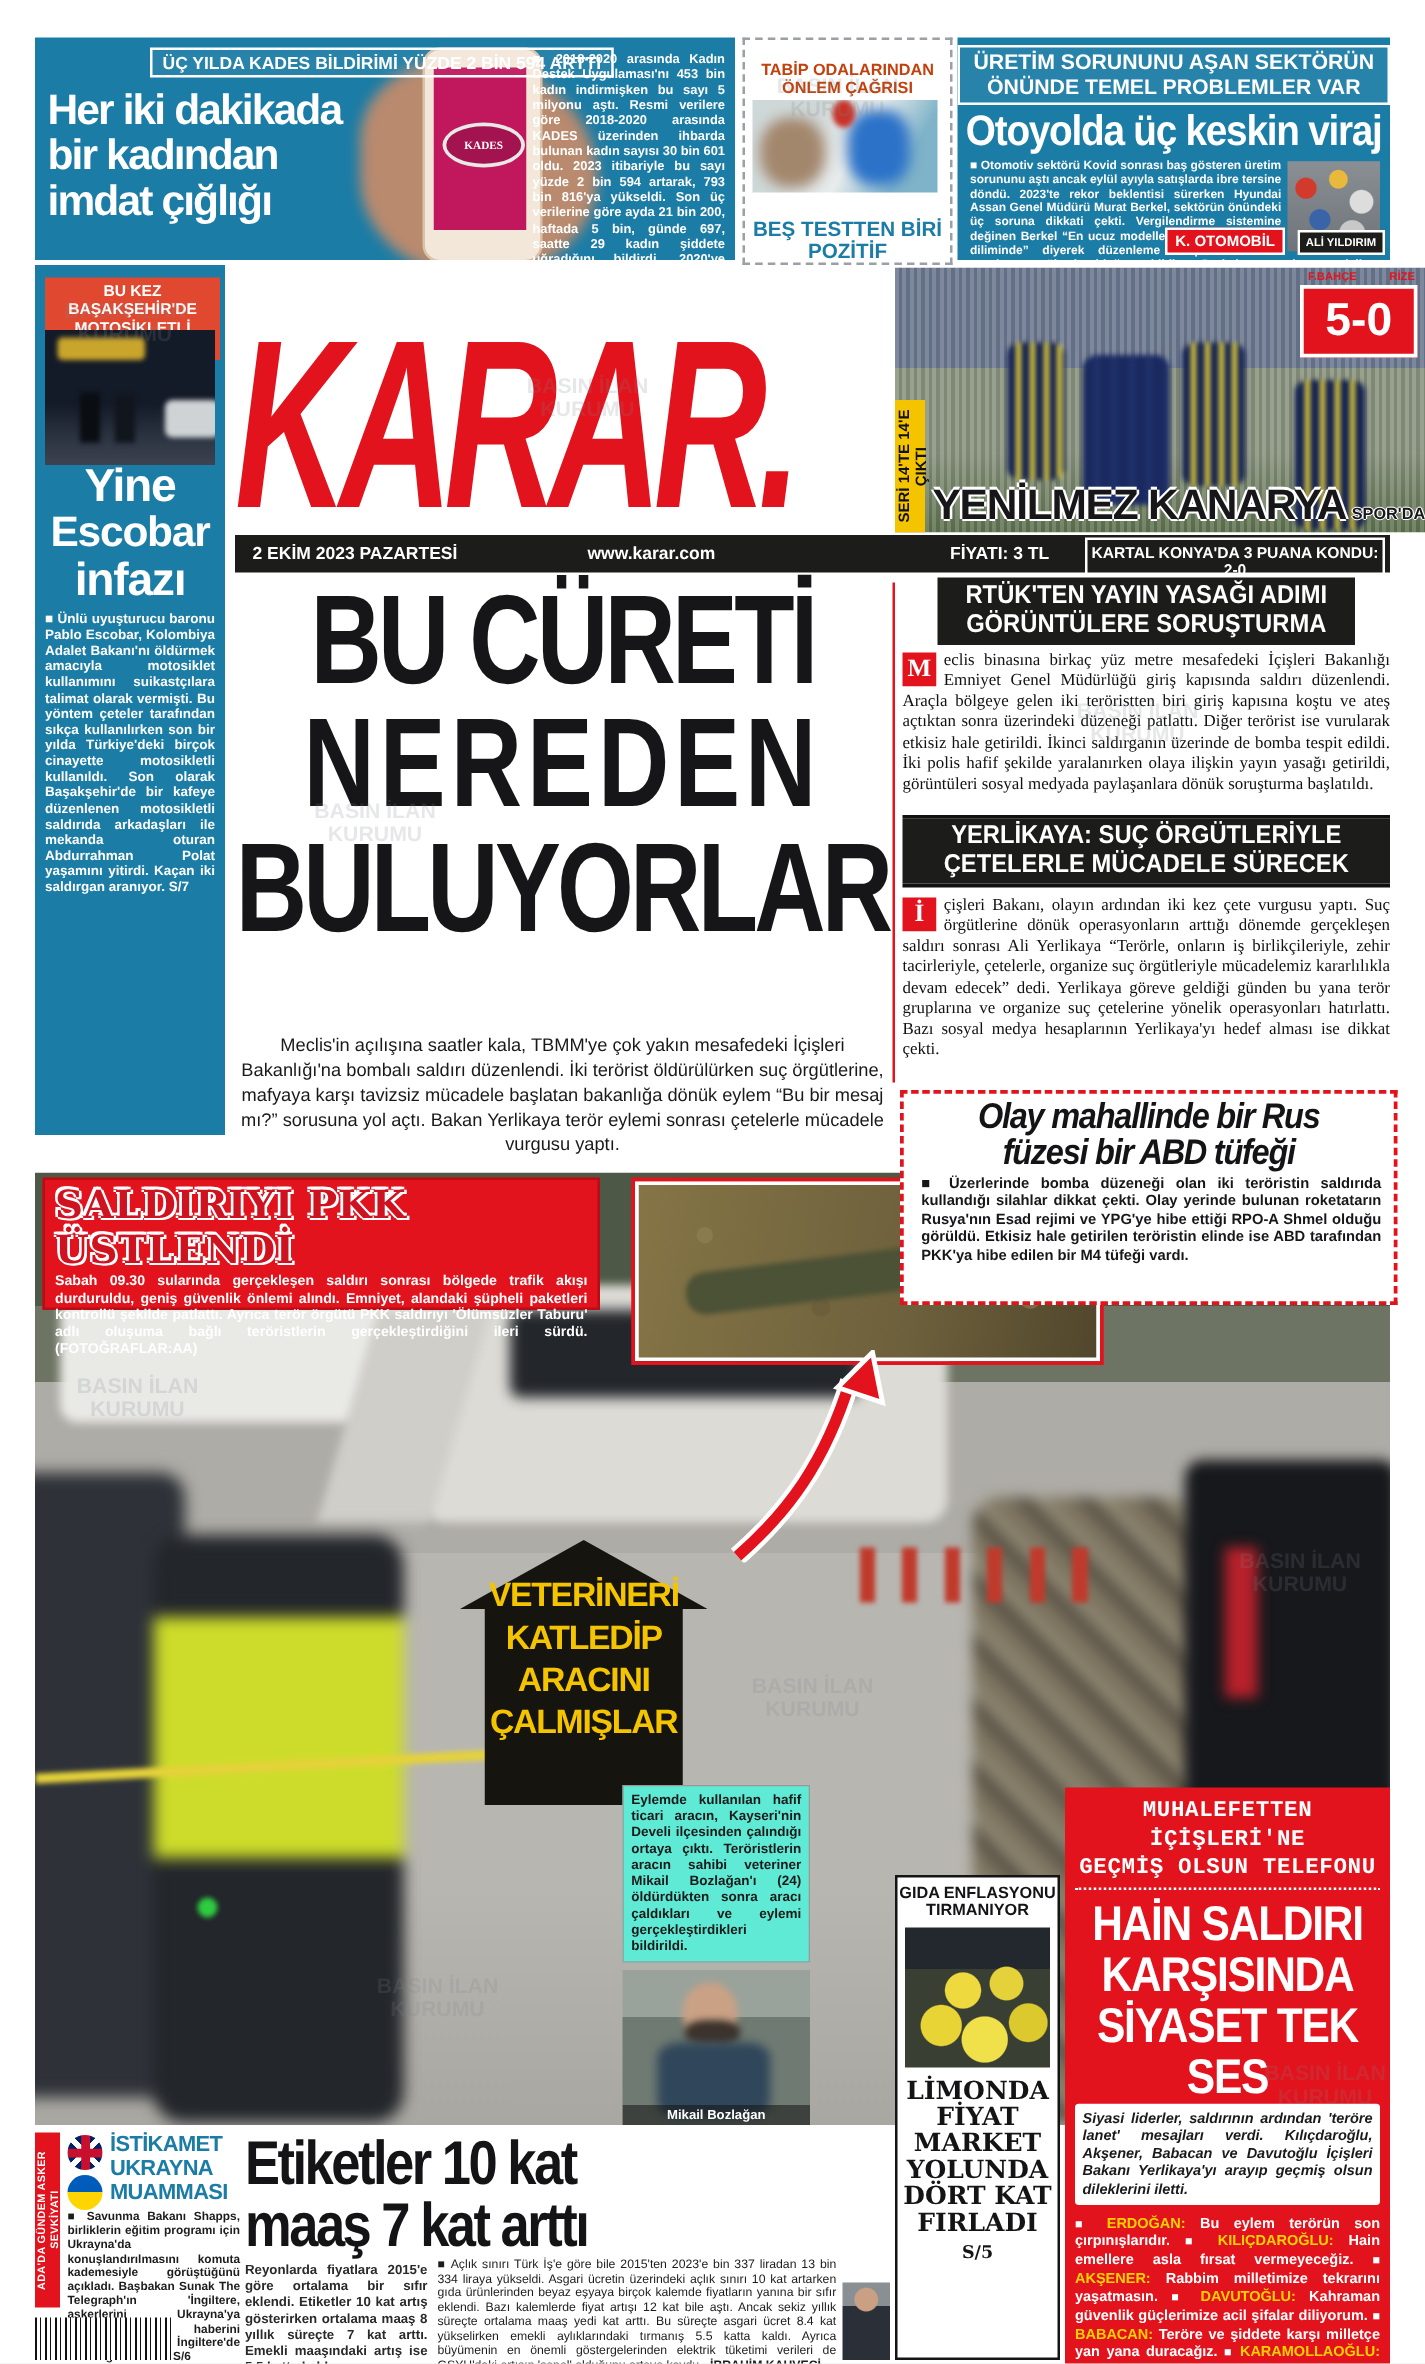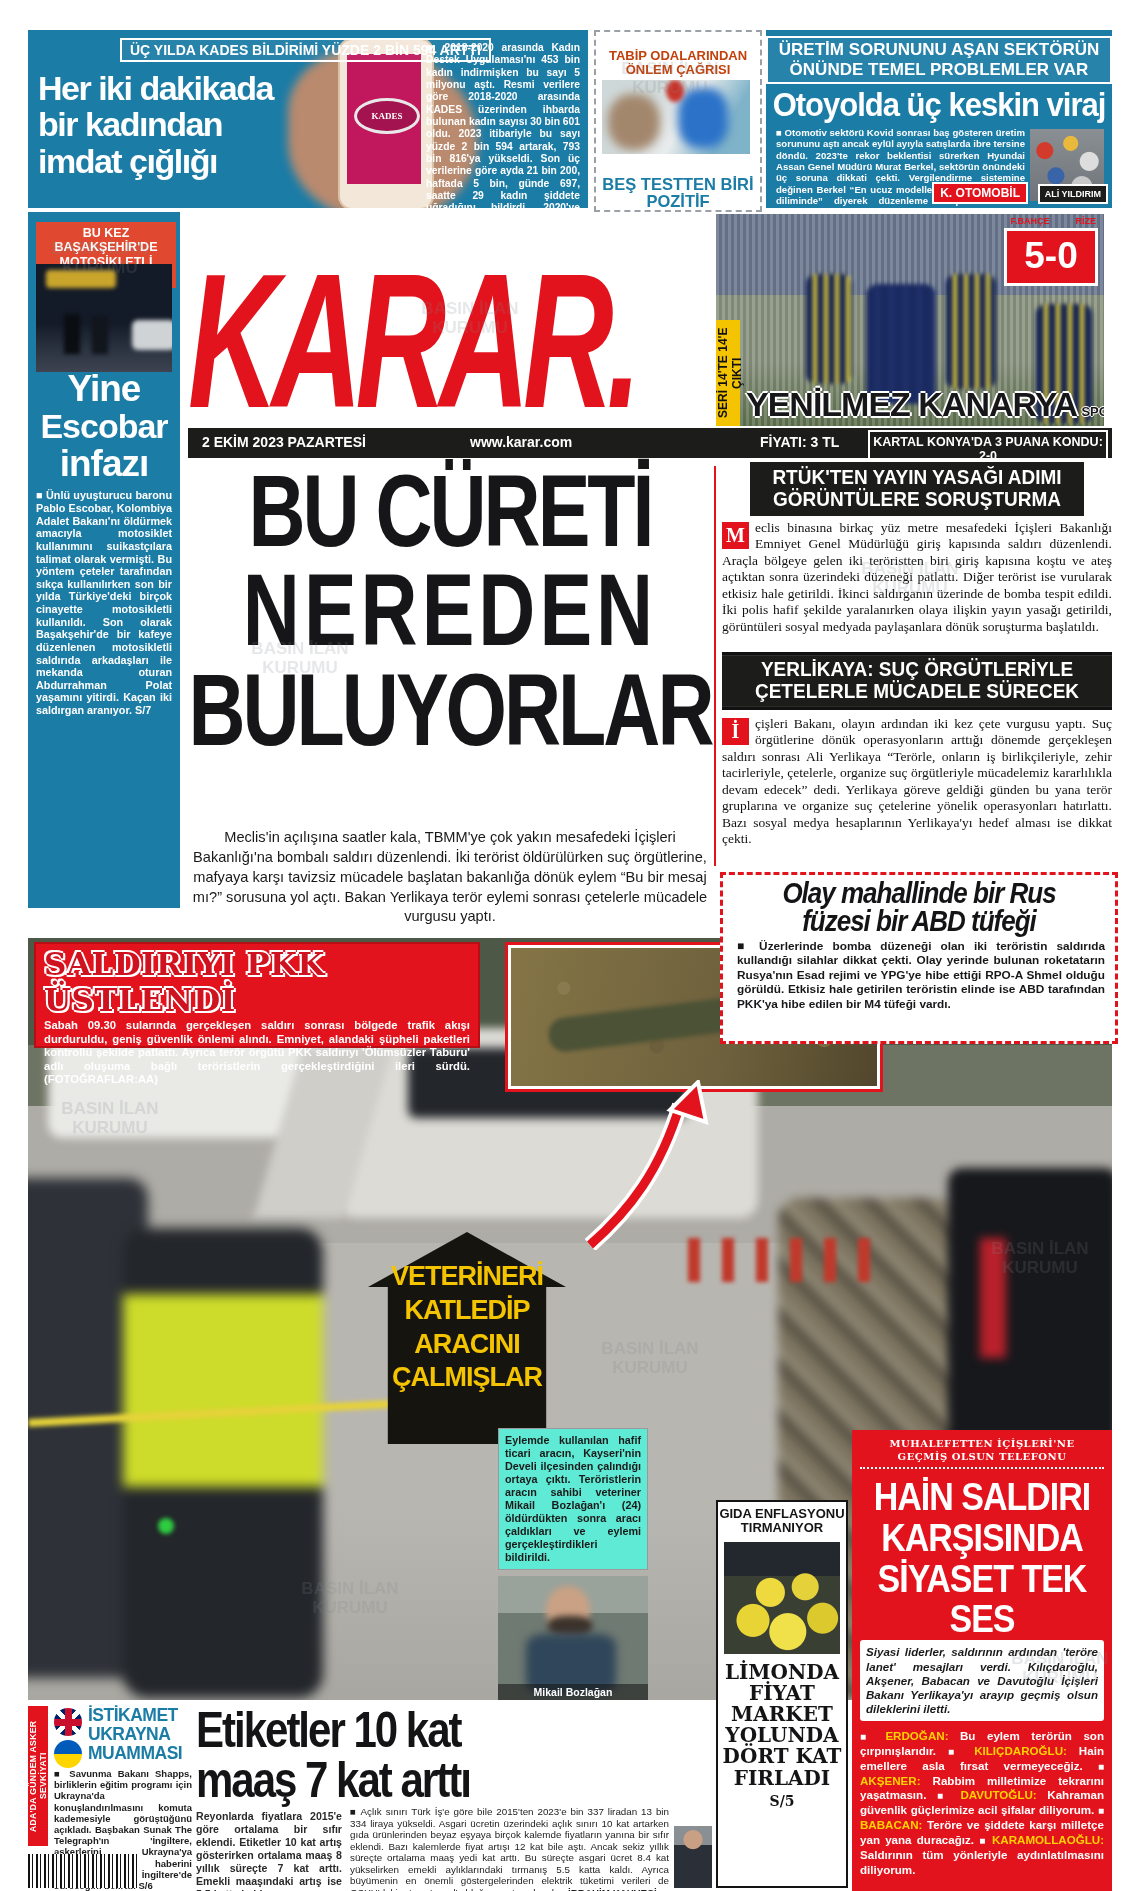--- a/index.html
+++ b/index.html
@@ -111,21 +111,21 @@
       <div style="font-size:34px;">Escobar</div>
       <div>infazı</div>
     </div>
     <div class="w jc" style="margin:6px 8px 0 8px;font-size:10.8px;line-height:1.17;font-weight:700;">■ Ünlü uyuşturucu baronu Pablo Escobar, Kolombiya Adalet Bakanı'nı öldürmek amacıyla motosiklet kullanımını suikastçılara talimat olarak vermişti. Bu yöntem çeteler tarafından sıkça kullanılırken son bir yılda Türkiye'deki birçok cinayette motosikletli kullanıldı. Son olarak Başakşehir'de bir kafeye düzenlenen motosikletli saldırıda arkadaşları ile mekanda oturan Abdurrahman Polat yaşamını yitirdi. Kaçan iki saldırgan aranıyor. S/7</div>
   </div>
 
   <div class="abs" style="left:188px;top:212px;width:524px;height:214px;">
     <div class="k" style="font-style:italic;color:#e2131c;font-size:128px;letter-spacing:-7px;transform:scale(0.98,1.5);transform-origin:left top;margin-top:18px;white-space:nowrap;">KARAR.</div>
   </div>
 
-  <div class="abs ph" style="left:716px;top:214px;width:388px;height:212px;">
+  <div class="abs ph" style="left:716px;top:214px;width:424px;height:212px;">
     <div class="abs" style="inset:0;background:
       repeating-linear-gradient(90deg,rgba(255,255,255,.12) 0 3px,rgba(0,0,0,.08) 3px 6px),
       linear-gradient(#6b7890 0 38%,#8a937f 38% 70%,#5f7350 100%);"></div>
     <div class="blob" style="left:90px;top:60px;width:46px;height:110px;background:repeating-linear-gradient(90deg,#142253 0 7px,#e8d43a 7px 11px);border-radius:10px;filter:blur(2px);"></div>
     <div class="blob" style="left:150px;top:70px;width:70px;height:120px;background:repeating-linear-gradient(90deg,#1a2a60 0 9px,#20306a 9px 14px);border-radius:12px;filter:blur(2px);"></div>
     <div class="blob" style="left:230px;top:60px;width:50px;height:115px;background:repeating-linear-gradient(90deg,#142253 0 7px,#e8d43a 7px 11px);border-radius:10px;filter:blur(2px);"></div>
     <div class="blob" style="left:320px;top:90px;width:56px;height:120px;background:repeating-linear-gradient(90deg,#142253 0 8px,#e8d43a 8px 12px);border-radius:10px;filter:blur(2px);"></div>
     <div class="abs k" style="right:8px;top:2px;color:#e2131c;font-size:9px;display:flex;gap:26px;">
       <span>F.BAHÇE</span>
       <span>RİZE</span>
@@ -290,21 +290,21 @@
       radial-gradient(circle at 25% 70%,#e8d535 0 16px,transparent 17px),
       radial-gradient(circle at 55% 80%,#f0e04a 0 18px,transparent 19px),
       radial-gradient(circle at 85% 68%,#dcc92e 0 15px,transparent 16px),
       radial-gradient(circle at 40% 45%,#eeda3e 0 14px,transparent 15px),
       radial-gradient(circle at 70% 40%,#e5d23a 0 13px,transparent 14px),
       linear-gradient(#23282e 0 30%,#3a3f34 30%);"></div>
     <div class="serif k" style="font-size:20px;line-height:1.06;margin-top:8px;color:#141416;padding:0 4px;"><span>LİMONDA FİYAT MARKET YOLUNDA DÖRT KAT FIRLADI</span> <span style="font-size:14px;">S/5</span></div>
   </div>
 
   <div class="abs red-bg" style="left:852px;top:1430px;width:260px;height:461px;z-index:3;box-sizing:border-box;padding:8px 8px 0;">
-    <div class="serif w k ctr" style="font-size:10px;line-height:1.25;letter-spacing:.5px;border-bottom:2px dotted #fff;padding-bottom:4px;">
+    <div class="serif w k ctr" style="font-size:18px;line-height:1.25;letter-spacing:.5px;border-bottom:2px dotted #fff;padding-bottom:4px;font-family:Liberation Mono, monospace;">
       <div>MUHALEFETTEN İÇİŞLERİ'NE</div>
       <div>GEÇMİŞ OLSUN TELEFONU</div>
     </div>
     <div class="w k ctr" style="font-size:34px;line-height:1.04;letter-spacing:-1px;transform:scaleY(1.15);transform-origin:center top;margin-top:8px;">
       <div>HAİN SALDIRI</div>
       <div>KARŞISINDA</div>
       <div>SİYASET TEK SES</div>
     </div>
     <div class="jc" style="background:#fff;border-radius:3px;margin-top:22px;padding:5px 6px;font-size:11.6px;line-height:1.22;font-weight:800;font-style:italic;color:#1a1a1a;">Siyasi liderler, saldırının ardından 'teröre lanet' mesajları verdi. Kılıçdaroğlu, Akşener, Babacan ve Davutoğlu İçişleri Bakanı Yerlikaya'yı arayıp geçmiş olsun dileklerini iletti.</div>
     <div class="w" style="margin-top:8px;font-size:11.6px;line-height:1.28;font-weight:700;text-align:justify;">

